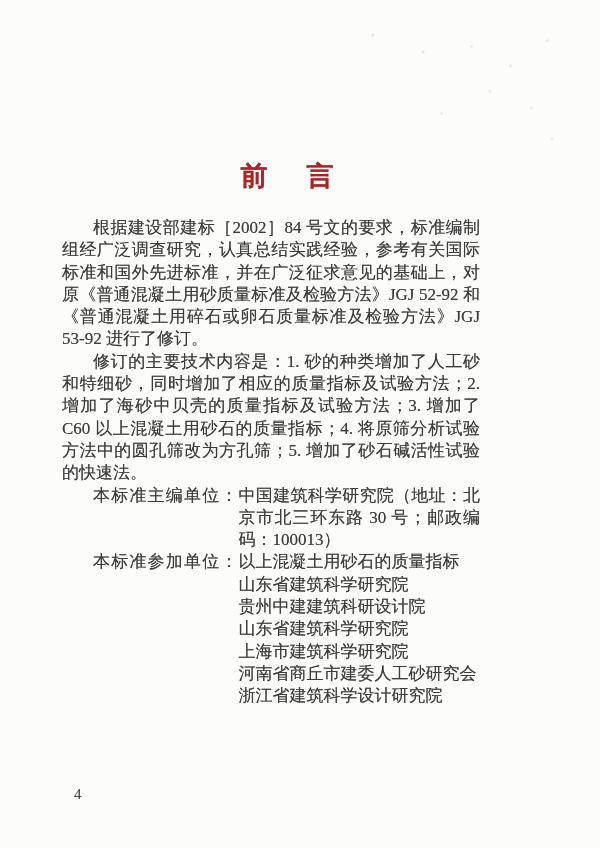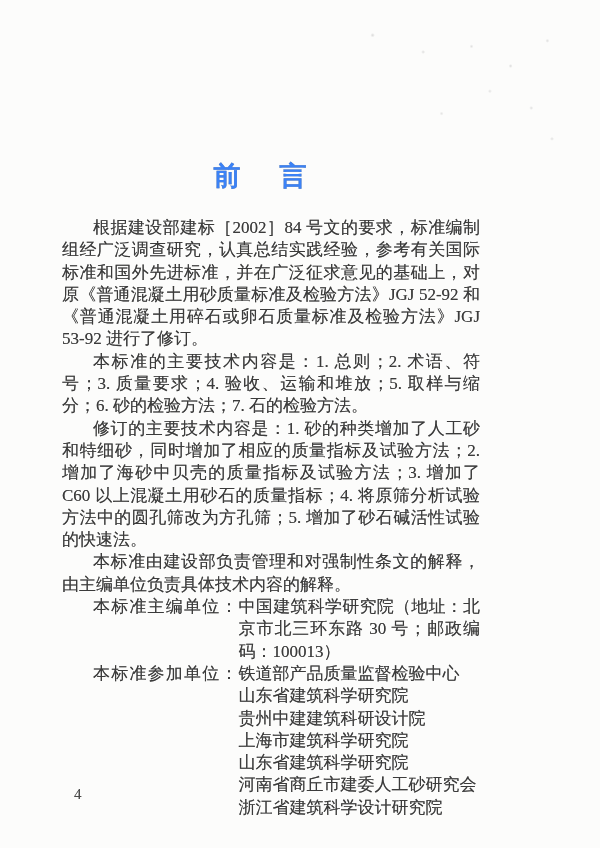--- a/index.html
+++ b/index.html
@@ -32,30 +32,30 @@
       radial-gradient(circle 1px at 88% 22%, #a8a8a8 0, transparent 2px),
       radial-gradient(circle 1px at 63% 58%, #b0b0b0 0, transparent 2px),
       radial-gradient(circle 1px at 81% 70%, #ababab 0, transparent 2px),
       radial-gradient(circle 1px at 42% 74%, #b4b4b4 0, transparent 2px),
       radial-gradient(circle 1px at 90% 92%, #aeaeae 0, transparent 2px);
     opacity: 0.35;
   }
   .title {
     position: absolute;
     top: 161px;
-    left: 51px;
+    left: 78px;
     width: 418px;
     margin: 0;
     text-align: center;
     font-size: 27px;
     line-height: 30px;
     font-weight: 700;
     letter-spacing: 6px;
     text-indent: 6px;
-    color: #3b82f6;
+    color: #b91c1c;
     text-shadow: 0 0 0.5px rgba(46,46,46,0.55);
   }
   .body {
     position: absolute;
     top: 217px;
     left: 62px;
     width: 418px;
     font-size: 17px;
     line-height: 22.3px;
     text-align: justify;
@@ -94,37 +94,35 @@
 </head>
 <body>
 
 <div class="page">
   <div class="scan-noise"></div>
 
   <h1 class="title">前　言</h1>
 
   <div class="body">
     <p>根据建设部建标［2002］84 号文的要求，标准编制组经广泛调查研究，认真总结实践经验，参考有关国际标准和国外先进标准，并在广泛征求意见的基础上，对原《普通混凝土用砂质量标准及检验方法》JGJ 52-92 和《普通混凝土用碎石或卵石质量标准及检验方法》JGJ 53-92 进行了修订。</p>
-    <p>本标准的主要技术内容是：1. 总则；2. 术语、符号；3. 质量要求；4. 验收、运输和堆放；5. 取样与缩分；6. 砂的检验方法；7. 石的检验方法。</p>
     <p>修订的主要技术内容是：1. 砂的种类增加了人工砂和特细砂，同时增加了相应的质量指标及试验方法；2. 增加了海砂中贝壳的质量指标及试验方法；3. 增加了 C60 以上混凝土用砂石的质量指标；4. 将原筛分析试验方法中的圆孔筛改为方孔筛；5. 增加了砂石碱活性试验的快速法。</p>
-    <p>本标准由建设部负责管理和对强制性条文的解释，由主编单位负责具体技术内容的解释。</p>
 
     <div class="unit-row">
       <span class="unit-label">本标准主编单位：</span>
       <span class="unit-value">中国建筑科学研究院（地址：北京市北三环东路 30 号；邮政编码：100013）</span>
     </div>
 
     <div class="unit-row">
       <span class="unit-label">本标准参加单位：</span>
       <div class="unit-list">
-        <div class="unit-item">铁道部产品质量监督检验中心</div>
+        <div class="unit-item">以上混凝土用砂石的质量指标</div>
         <div class="unit-item">山东省建筑科学研究院</div>
         <div class="unit-item">贵州中建建筑科研设计院</div>
+        <div class="unit-item">山东省建筑科学研究院</div>
         <div class="unit-item">上海市建筑科学研究院</div>
-        <div class="unit-item">山东省建筑科学研究院</div>
         <div class="unit-item">河南省商丘市建委人工砂研究会</div>
         <div class="unit-item">浙江省建筑科学设计研究院</div>
       </div>
     </div>
   </div>
 
   <div class="page-number">4</div>
 </div>
 
 </body></html>

